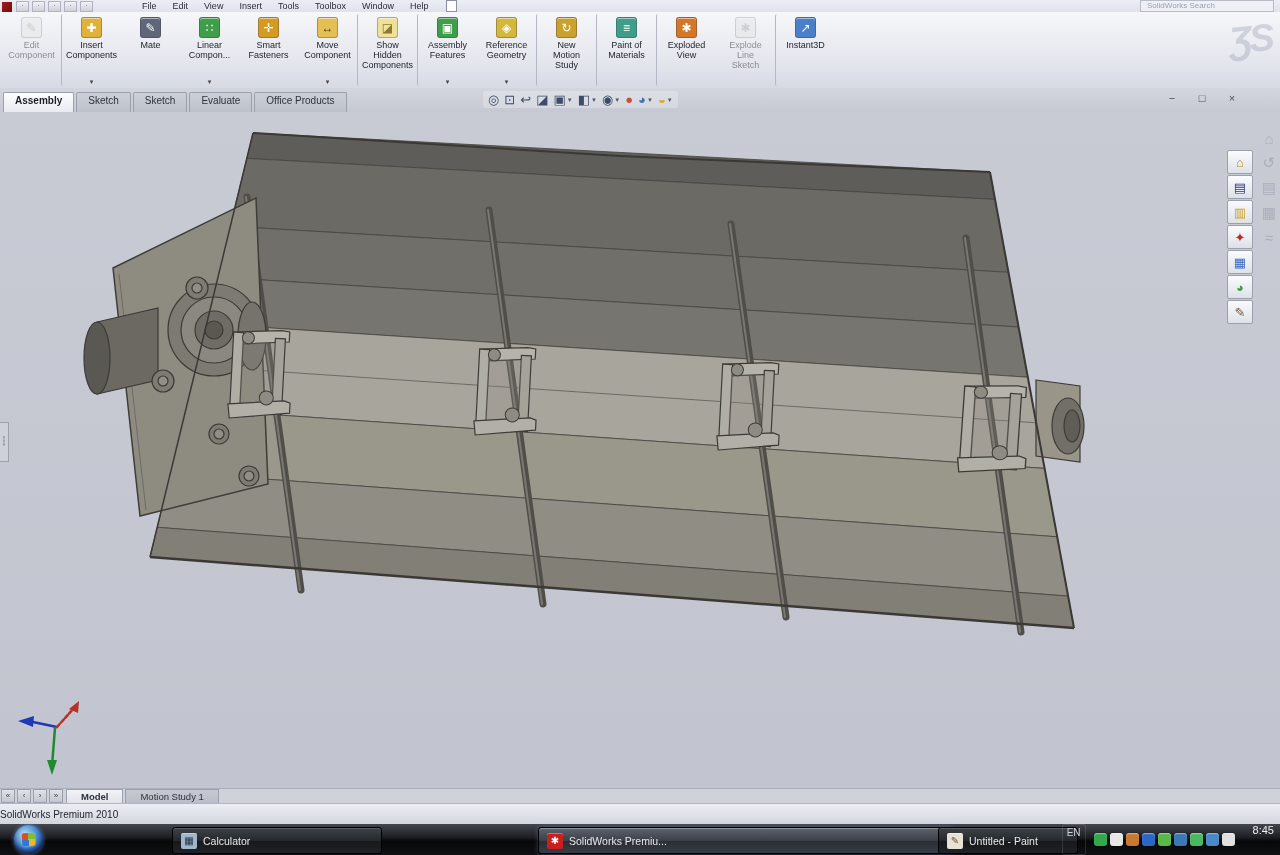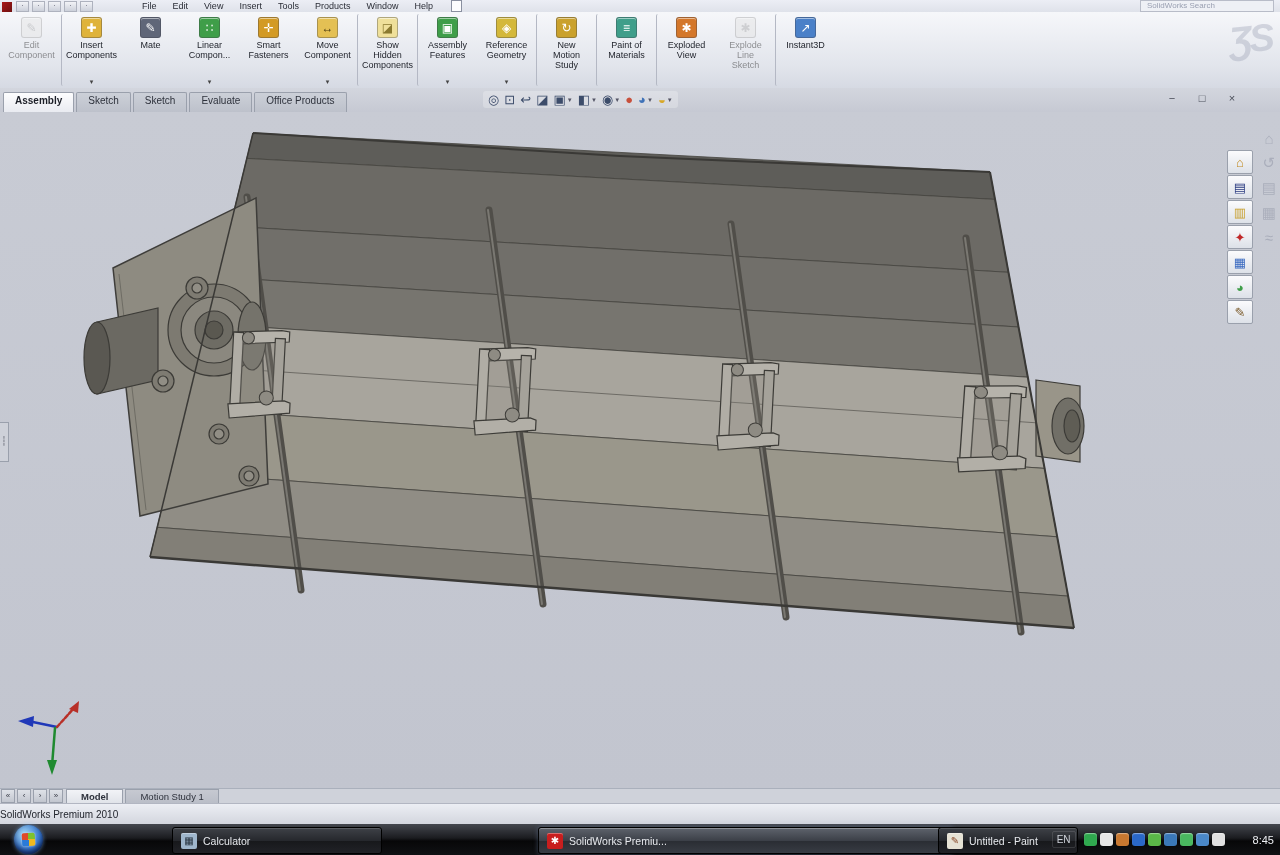--- a/index.html
+++ b/index.html
@@ -68,25 +68,25 @@
   .help-sphere{width:13px;height:13px;border-radius:50%;background:radial-gradient(circle at 35% 30%,#ffe9a0,#d89a20 70%,#8a5c0c);}
 
   
   .taskbar{position:absolute;left:0;top:824px;width:1280px;height:31px;background:linear-gradient(#44474e,#1b1c20 45%,#070708 55%,#101114);display:flex;align-items:center;}
   .start-orb{position:relative;width:29px;height:29px;margin-left:14px;border-radius:50%;background:radial-gradient(circle at 35% 30%,#9fd4f4,#3a7ad0 55%,#113a7e 90%);box-shadow:0 0 4px rgba(120,180,255,.6),inset 0 -3px 5px rgba(0,0,30,.6);}
   .orb-flag{position:absolute;left:8px;top:8px;width:13px;height:13px;border-radius:2px;background:conic-gradient(#7ec22e 0 25%,#f0b81e 0 50%,#2a7ad8 0 75%,#e04a2a 0);transform:rotate(-4deg);box-shadow:0 0 2px rgba(255,255,255,.7);}
   .tb-btn{position:absolute;top:3px;height:25px;display:flex;align-items:center;padding:0 8px;border:1px solid #000;border-radius:3px;background:linear-gradient(#3e4147 0%,#26282d 50%,#17181b 52%,#212227);box-shadow:inset 0 1px 0 rgba(255,255,255,.15);color:#e6e8ec;font-size:10.5px;white-space:nowrap;overflow:hidden;}
   .tb-btn.active{background:linear-gradient(#5e636c 0%,#3c4048 50%,#2a2d33 52%,#383c44);box-shadow:inset 0 1px 0 rgba(255,255,255,.3),0 0 5px rgba(140,170,220,.35);}
   .tb-ic{width:16px;height:16px;border-radius:2px;margin-right:6px;flex:0 0 auto;display:flex;align-items:center;justify-content:center;box-shadow:inset 0 1px 0 rgba(255,255,255,.35);}
   .tb-ic .t-glyph{font-size:10px;line-height:10px;}
-  .tb-right{position:absolute;right:6px;top:0;height:31px;display:flex;align-items:center;gap:4px;}
+  .tb-right{position:absolute;right:6px;top:0;height:31px;display:flex;gap:4px;}
   .lang-ind{color:#cfd3da;font-size:10px;padding:2px 4px;border:1px solid rgba(255,255,255,.12);border-radius:2px;}
   .tray{display:flex;align-items:center;gap:3px;margin:0 4px;}
   .tray-ic{width:13px;height:13px;border-radius:3px;box-shadow:inset 0 1px 1px rgba(255,255,255,.45),0 0 1px #000;}
-  .clock{color:#eef0f4;font-size:11px;margin-left:20px;}
+  .clock{color:#eef0f4;font-size:11px;margin-left:10px;}
 
   .t-label{display:inline-block;}
 </style>
 </head>
 <body>
 
 <div id="screen">
 
   <div class="menu-strip">
     <span class="sw-flag"></span>
@@ -95,21 +95,21 @@
     <span class="qa-icon">·</span>
     <span class="qa-icon">·</span>
     <span class="qa-icon">·</span>
     <div class="menu-items">
 
     <span class="menu-item t-label">File</span>
         <span class="menu-item t-label">Edit</span>
         <span class="menu-item t-label">View</span>
         <span class="menu-item t-label">Insert</span>
         <span class="menu-item t-label">Tools</span>
-        <span class="menu-item t-label">Products</span>
+        <span class="menu-item t-label">Toolbox</span>
         <span class="menu-item t-label">Window</span>
         <span class="menu-item t-label">Help</span>
       </div>
     <span class="doc-mini"></span>
     <div class="menu-right">
       <span class="search-mini">SolidWorks Search</span>
     </div>
   </div>
 
   <div class="cmdwrap">

